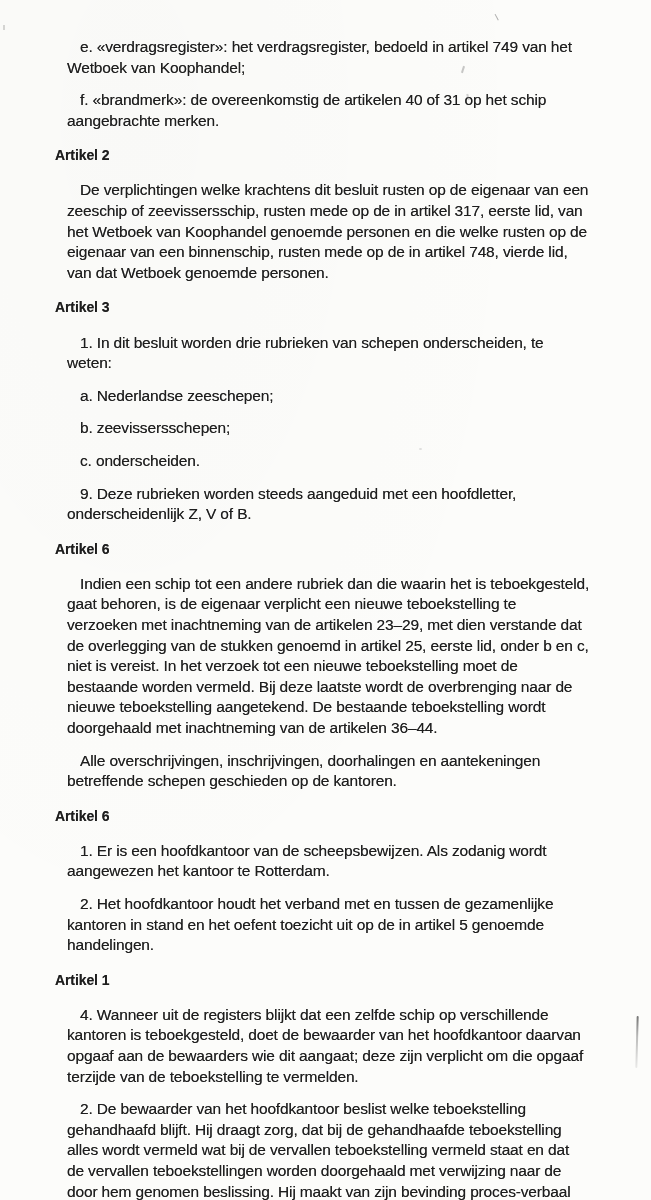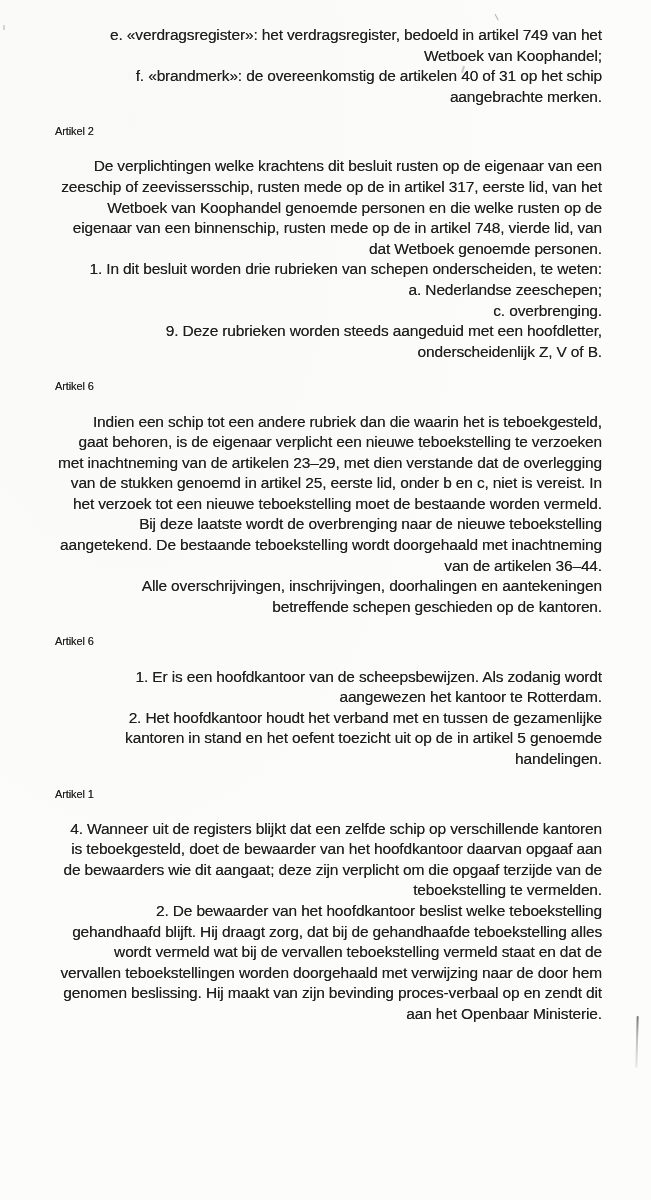--- a/index.html
+++ b/index.html
@@ -27,27 +27,26 @@
     width: 547px;
     font-family: "Liberation Sans", "DejaVu Sans", sans-serif;
     font-size: 15.5px;
     line-height: 20.6px;
     letter-spacing: -0.15px;
     color: #1e1e1e;
     text-shadow: 0 0 0.6px rgba(25,25,25,0.65);
     text-align: left;
   }
   .body-paragraph {
-    margin: 0;
+    margin: 12px;
     text-indent: 13px;
-    text-align: right;
   }
   .article-heading {
-    font-size: 11px;
-    font-weight: 400;
+    font-size: 14px;
+    font-weight: 700;
     margin: 14px 0 14.5px 0;
     text-indent: 0;
     letter-spacing: -0.1px;
   }
   
   .artifact {
     position: absolute;
     pointer-events: none;
   }
   .scratch-right {
@@ -94,23 +93,25 @@
 </style>
 </head>
 <body style="background-color: rgb(252, 252, 250);">
 
 <div class="page">
   <div class="text-block" style="color: rgb(30, 30, 30);">
       <p class="body-paragraph">e. «verdragsregister»: het verdragsregister, bedoeld in artikel 749 van het Wetboek van Koophandel;</p>
       <p class="body-paragraph">f. «brandmerk»: de overeenkomstig de artikelen 40 of 31 op het schip aangebrachte merken.</p>
       <h2 class="article-heading">Artikel 2</h2>
       <p class="body-paragraph">De verplichtingen welke krachtens dit besluit rusten op de eigenaar van een zeeschip of zeevissersschip, rusten mede op de in artikel 317, eerste lid, van het Wetboek van Koophandel genoemde personen en die welke rusten op de eigenaar van een binnenschip, rusten mede op de in artikel 748, vierde lid, van dat Wetboek genoemde personen.</p>
+      <h2 class="article-heading">Artikel 3</h2>
       <p class="body-paragraph">1. In dit besluit worden drie rubrieken van schepen onderscheiden, te weten:</p>
       <p class="body-paragraph">a. Nederlandse zeeschepen;</p>
-      <p class="body-paragraph">c. overbrenging.</p>
+      <p class="body-paragraph">b. zeevissersschepen;</p>
+      <p class="body-paragraph">c. onderscheiden.</p>
       <p class="body-paragraph">9. Deze rubrieken worden steeds aangeduid met een hoofdletter, onderscheidenlijk Z, V of B.</p>
       <h2 class="article-heading">Artikel 6</h2>
       <p class="body-paragraph">Indien een schip tot een andere rubriek dan die waarin het is teboekgesteld, gaat behoren, is de eigenaar verplicht een nieuwe teboekstelling te verzoeken met inachtneming van de artikelen 23–29, met dien verstande dat de overlegging van de stukken genoemd in artikel 25, eerste lid, onder b en c, niet is vereist. In het verzoek tot een nieuwe teboekstelling moet de bestaande worden vermeld. Bij deze laatste wordt de overbrenging naar de nieuwe teboekstelling aangetekend. De bestaande teboekstelling wordt doorgehaald met inachtneming van de artikelen 36–44.</p>
       <p class="body-paragraph">Alle overschrijvingen, inschrijvingen, doorhalingen en aantekeningen betreffende schepen geschieden op de kantoren.</p>
       <h2 class="article-heading">Artikel 6</h2>
       <p class="body-paragraph">1. Er is een hoofdkantoor van de scheepsbewijzen. Als zodanig wordt aangewezen het kantoor te Rotterdam.</p>
       <p class="body-paragraph">2. Het hoofdkantoor houdt het verband met en tussen de gezamenlijke kantoren in stand en het oefent toezicht uit op de in artikel 5 genoemde handelingen.</p>
       <h2 class="article-heading">Artikel 1</h2>
       <p class="body-paragraph">4. Wanneer uit de registers blijkt dat een zelfde schip op verschillende kantoren is teboekgesteld, doet de bewaarder van het hoofdkantoor daarvan opgaaf aan de bewaarders wie dit aangaat; deze zijn verplicht om die opgaaf terzijde van de teboekstelling te vermelden.</p>
       <p class="body-paragraph">2. De bewaarder van het hoofdkantoor beslist welke teboekstelling gehandhaafd blijft. Hij draagt zorg, dat bij de gehandhaafde teboekstelling alles wordt vermeld wat bij de vervallen teboekstelling vermeld staat en dat de vervallen teboekstellingen worden doorgehaald met verwijzing naar de door hem genomen beslissing. Hij maakt van zijn bevinding proces-verbaal op en zendt dit aan het Openbaar Ministerie.</p>

